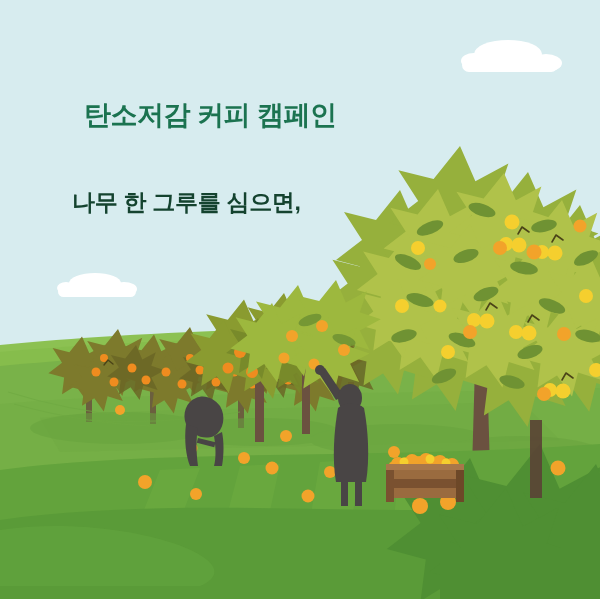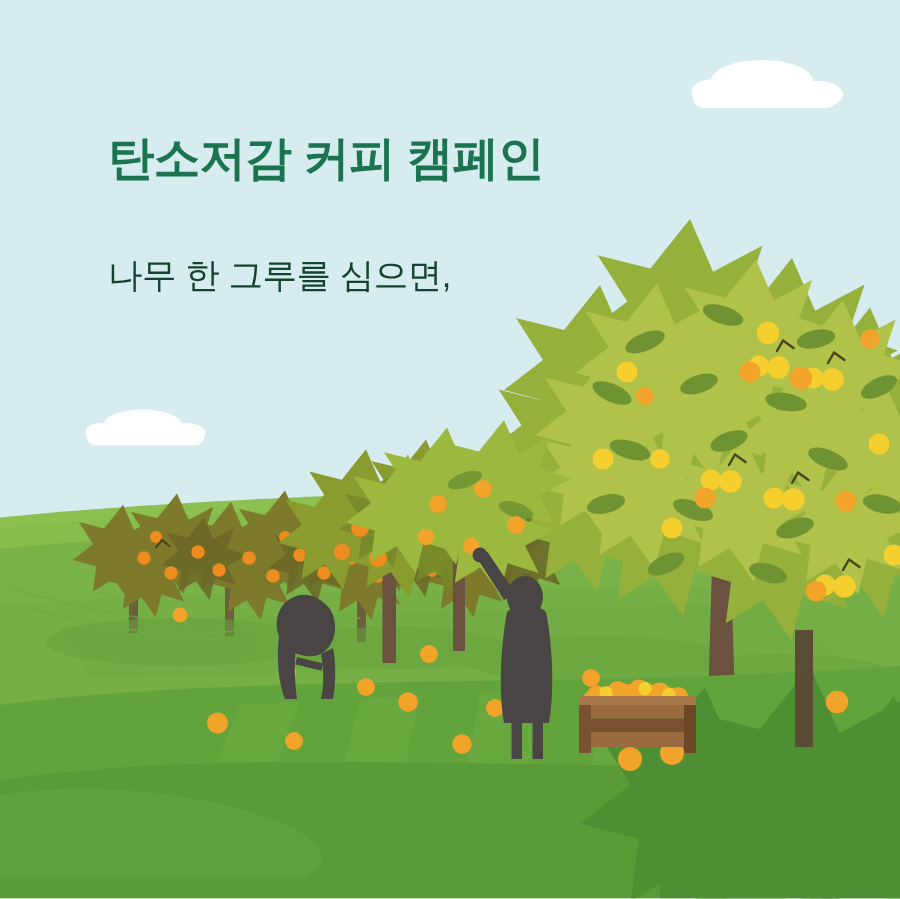--- a/index.html
+++ b/index.html
@@ -25,33 +25,33 @@
     height: 599px;
   }
   .text-block {
     position: absolute;
     left: 72px;
     top: 88px;
     width: 470px;
     z-index: 40;
   }
   .title {
-    margin: 0;
-    font-size: 31px;
+    margin: 12px;
+    font-size: 27px;
     font-weight: bold;
     letter-spacing: -0.5px;
     line-height: 1.15;
     color: #1b7350;
     font-family: "Liberation Sans", sans-serif;
   }
   .subtitle {
     margin: 0;
     padding-top: 42px;
     font-size: 23px;
-    font-weight: normal;
+    font-weight: bold;
     line-height: 1.48;
     color: #14432f;
     letter-spacing: -0.3px;
     font-family: "Liberation Sans", sans-serif;
   }
   .subtitle span {
     display: block;
   }
 </style>
 </head>

